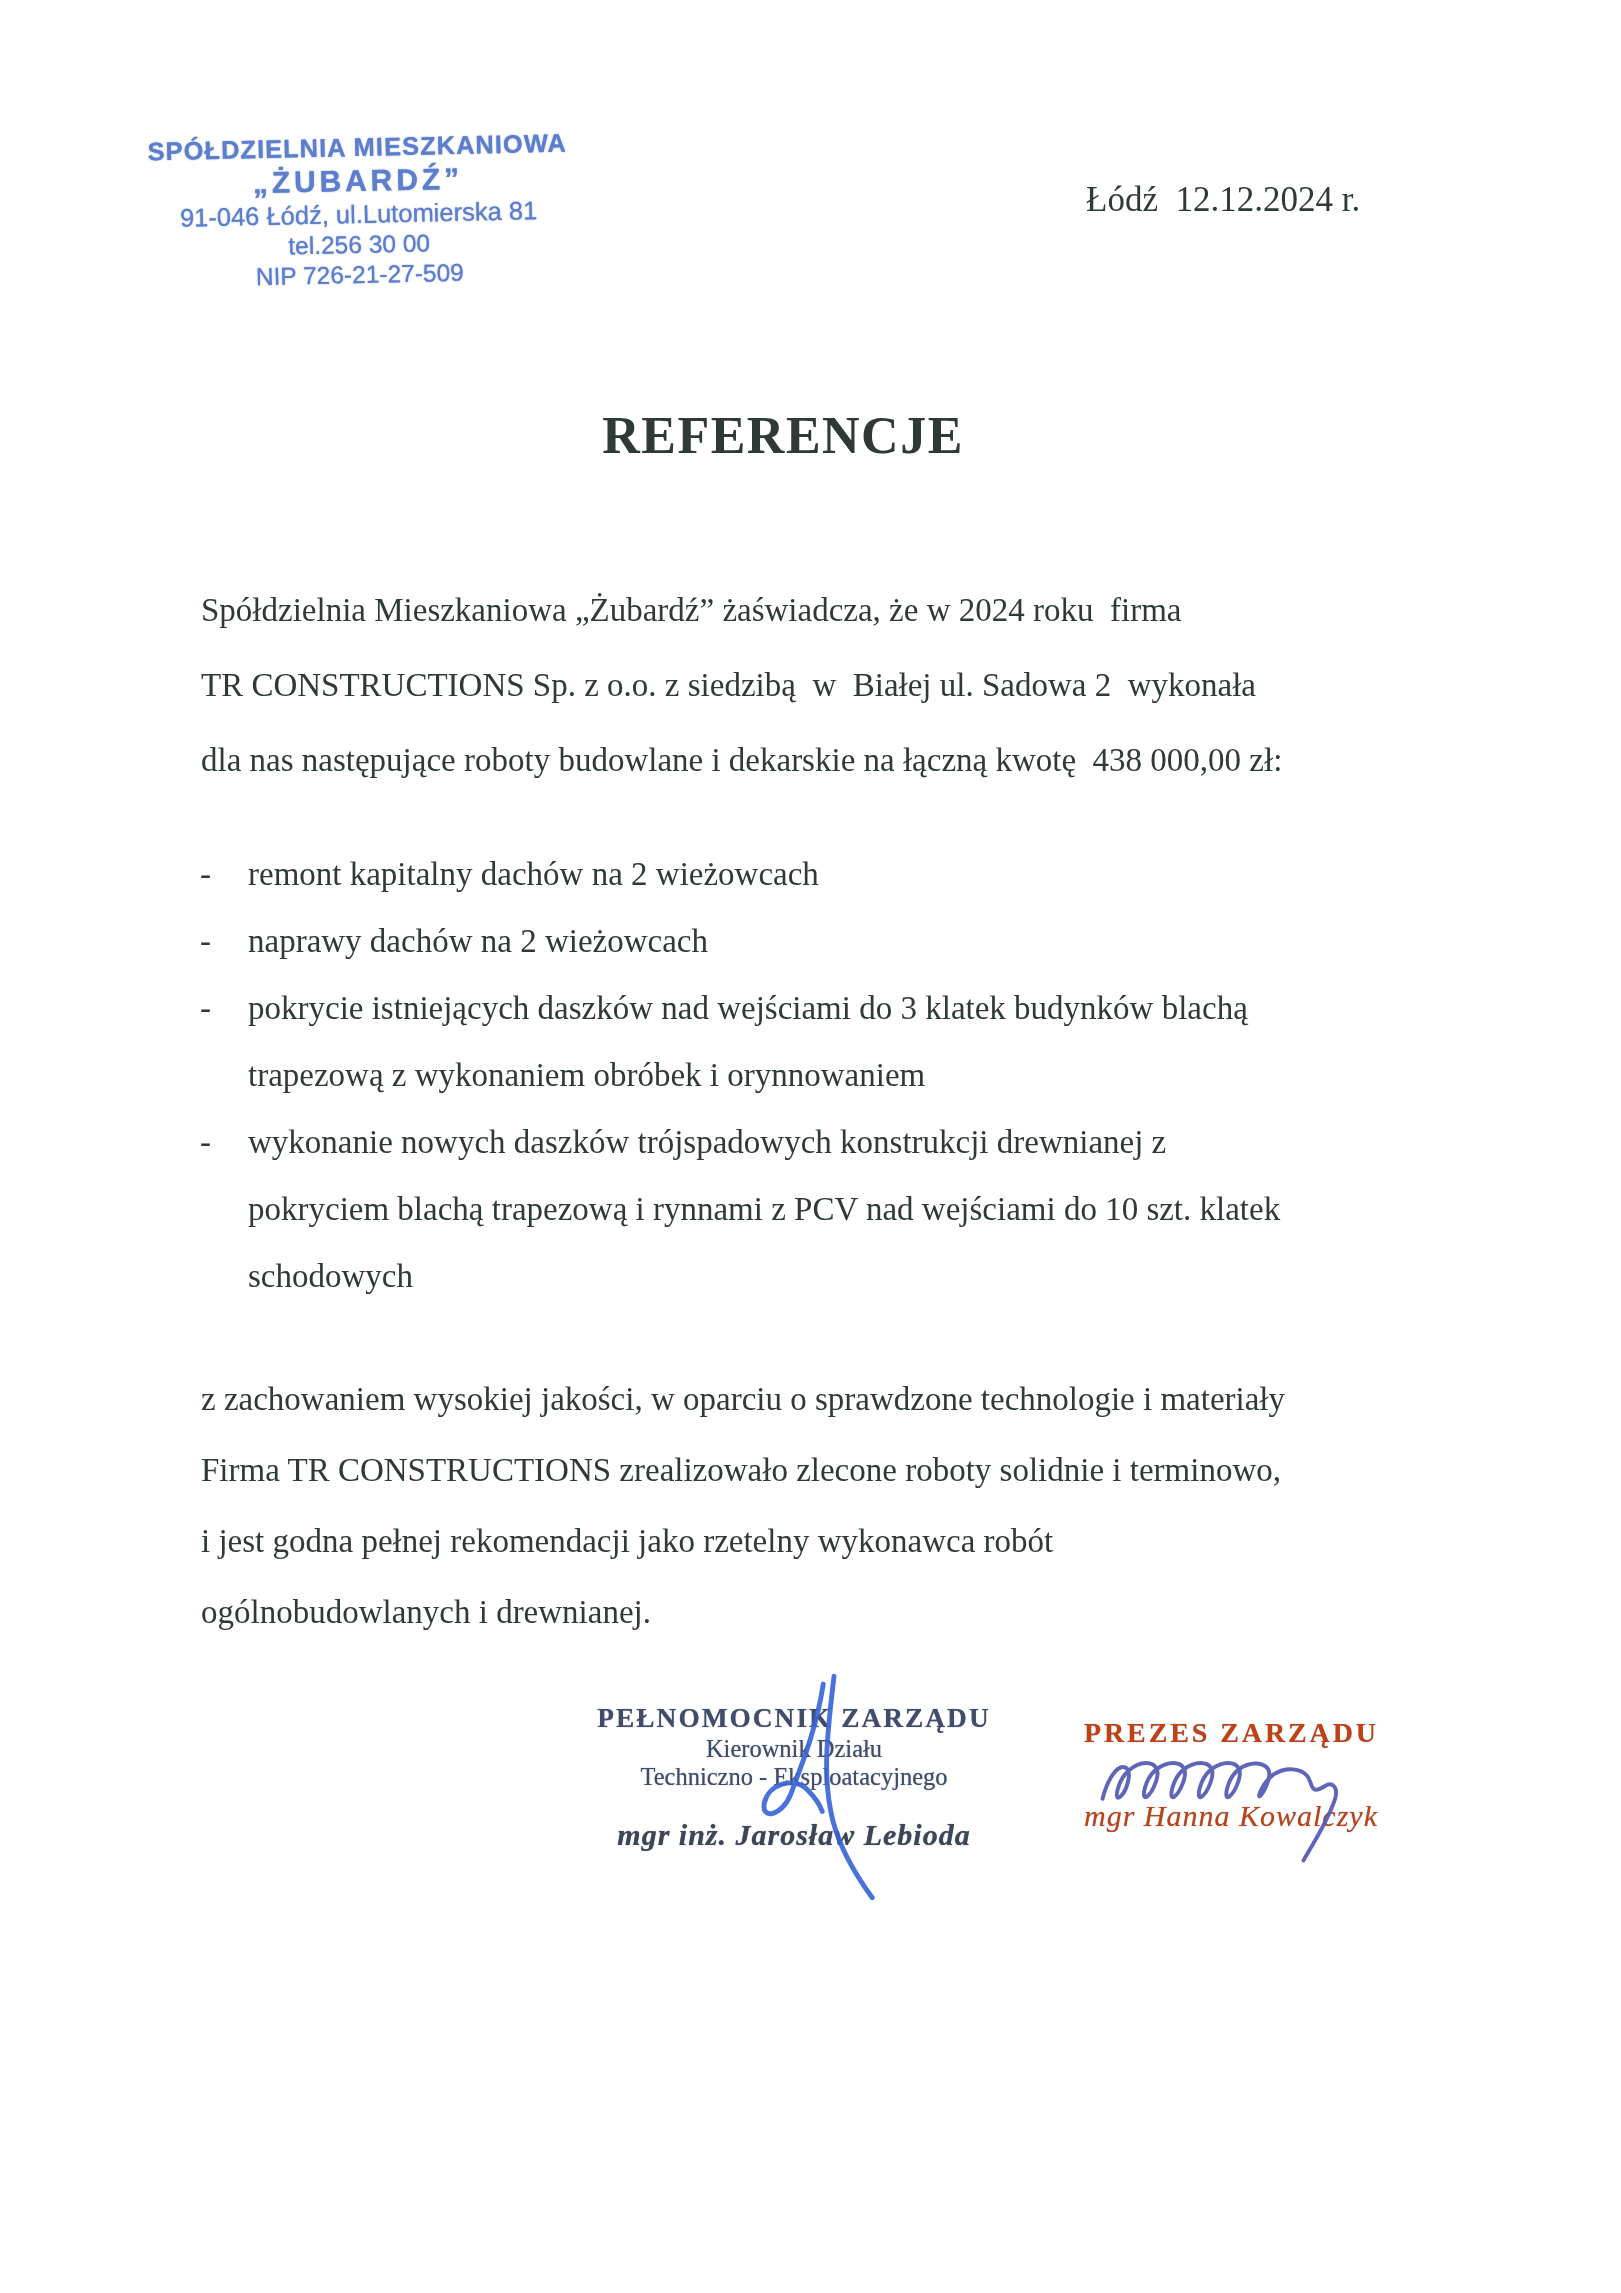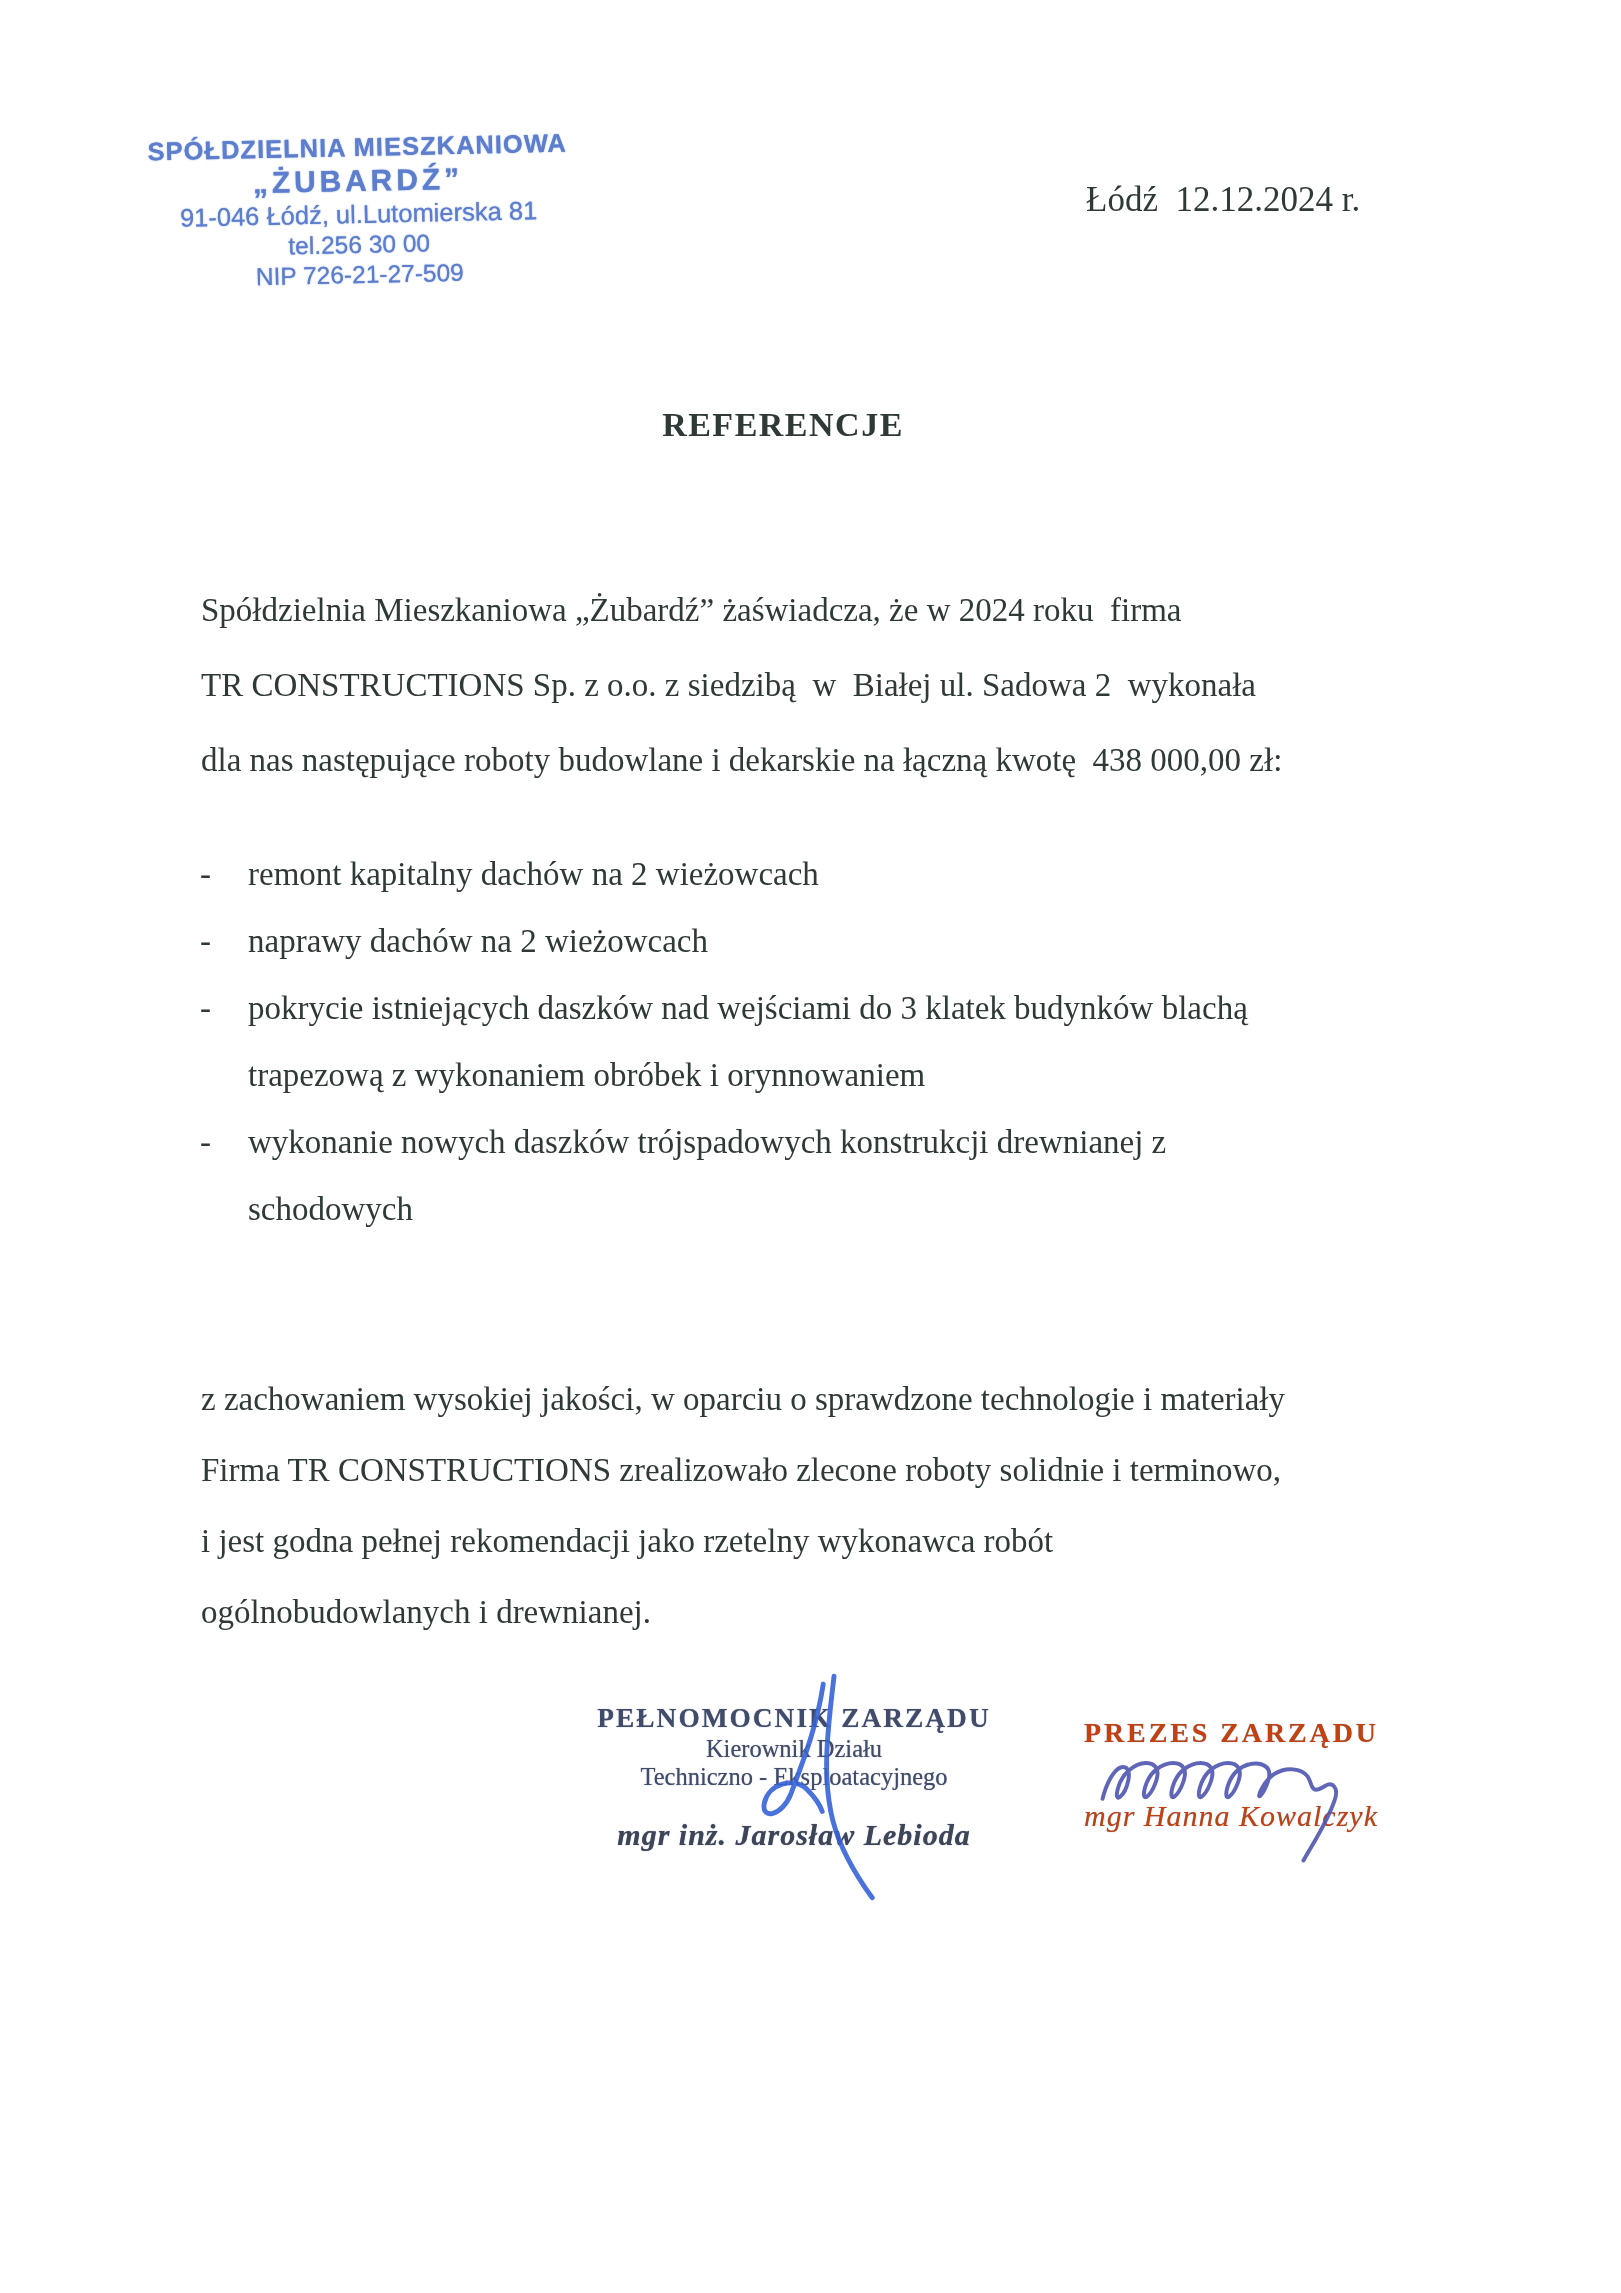--- a/index.html
+++ b/index.html
@@ -32,21 +32,21 @@
   
   .date-line{
     position:absolute;left:1086px;top:180px;
     font-size:35px;white-space:pre;
   }
 
   
   .doc-title{
     position:absolute;left:0;right:55px;top:406px;
     text-align:center;
-    font-size:34px;font-weight:700;letter-spacing:1.5px;
+    font-size:52px;font-weight:700;letter-spacing:1.5px;
   }
 
   
   .intro{
     position:absolute;left:201px;top:573px;right:118px;
     font-size:33px;line-height:75px;
   }
   .work-list{
     position:absolute;left:200px;top:841px;right:108px;
     font-size:33px;line-height:67px;
@@ -119,20 +119,21 @@
       <div class="line">naprawy dachów na 2 wieżowcach</div>
     </div>
     <div class="item">
       <span class="dash">-</span>
       <div class="line">pokrycie istniejących daszków nad wejściami do 3 klatek budynków blachą</div>
       <div class="line">trapezową z wykonaniem obróbek i orynnowaniem</div>
     </div>
     <div class="item">
       <span class="dash">-</span>
       <div class="line">wykonanie nowych daszków trójspadowych konstrukcji drewnianej z</div>
+      <div class="line">pokryciem blachą trapezową i rynnami z PCV nad wejściami do 10 szt. klatek</div>
       <div class="line">schodowych</div>
     </div>
   </div>
 
   <div class="closing">
     <div class="line">z zachowaniem wysokiej jakości, w oparciu o sprawdzone technologie i materiały</div>
     <div class="line">Firma TR CONSTRUCTIONS zrealizowało zlecone roboty solidnie i terminowo,</div>
     <div class="line">i jest godna pełnej rekomendacji jako rzetelny wykonawca robót</div>
     <div class="line">ogólnobudowlanych i drewnianej.</div>
   </div>

